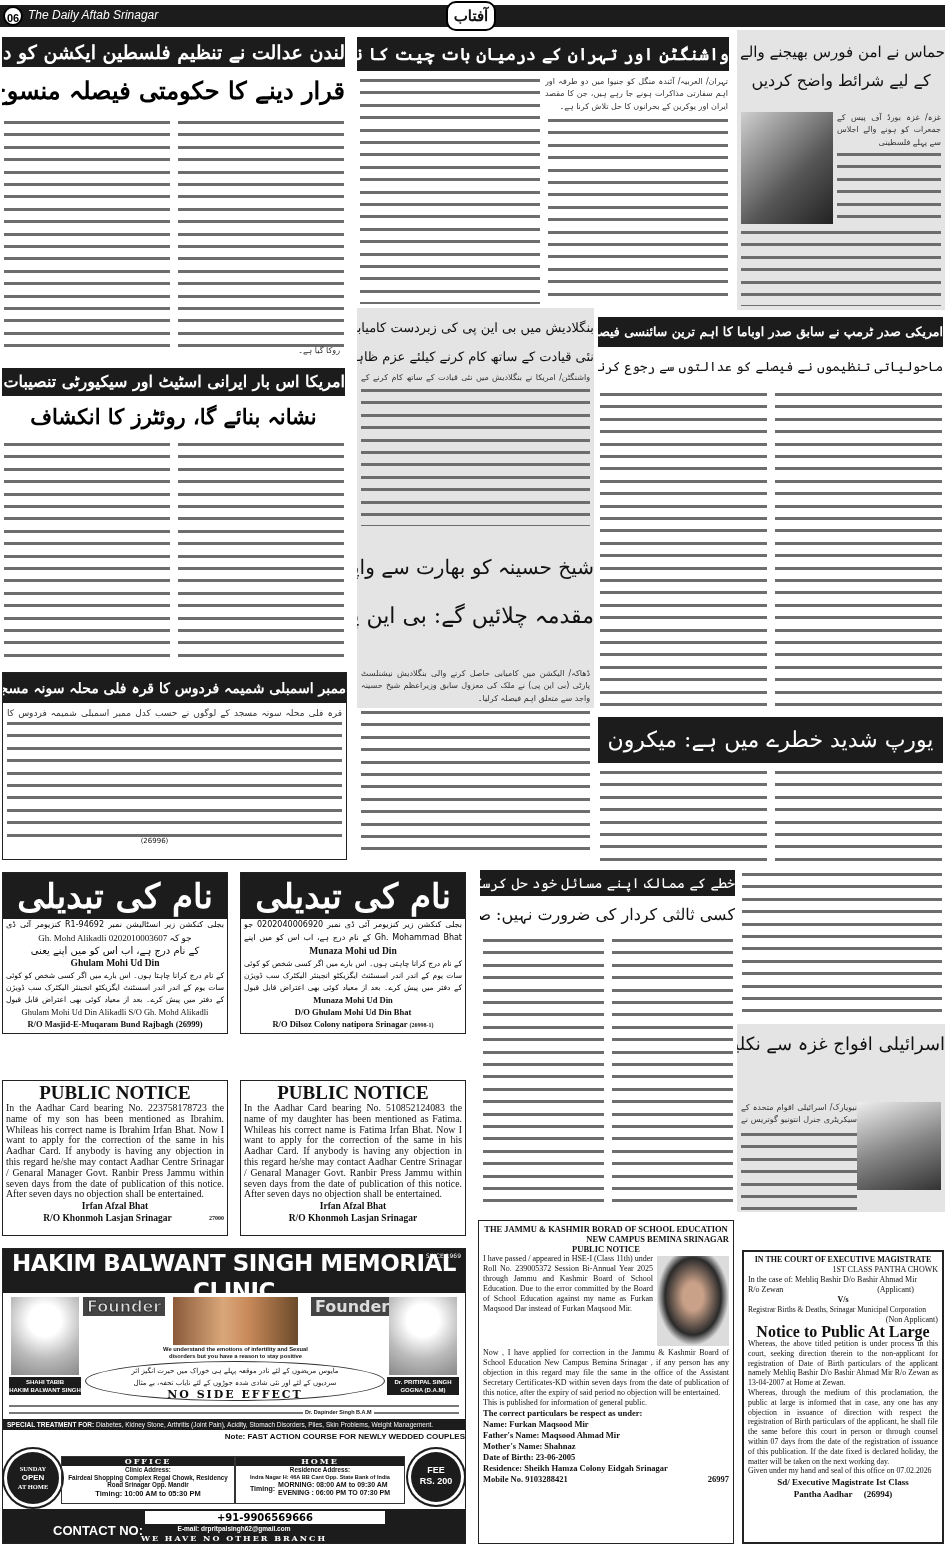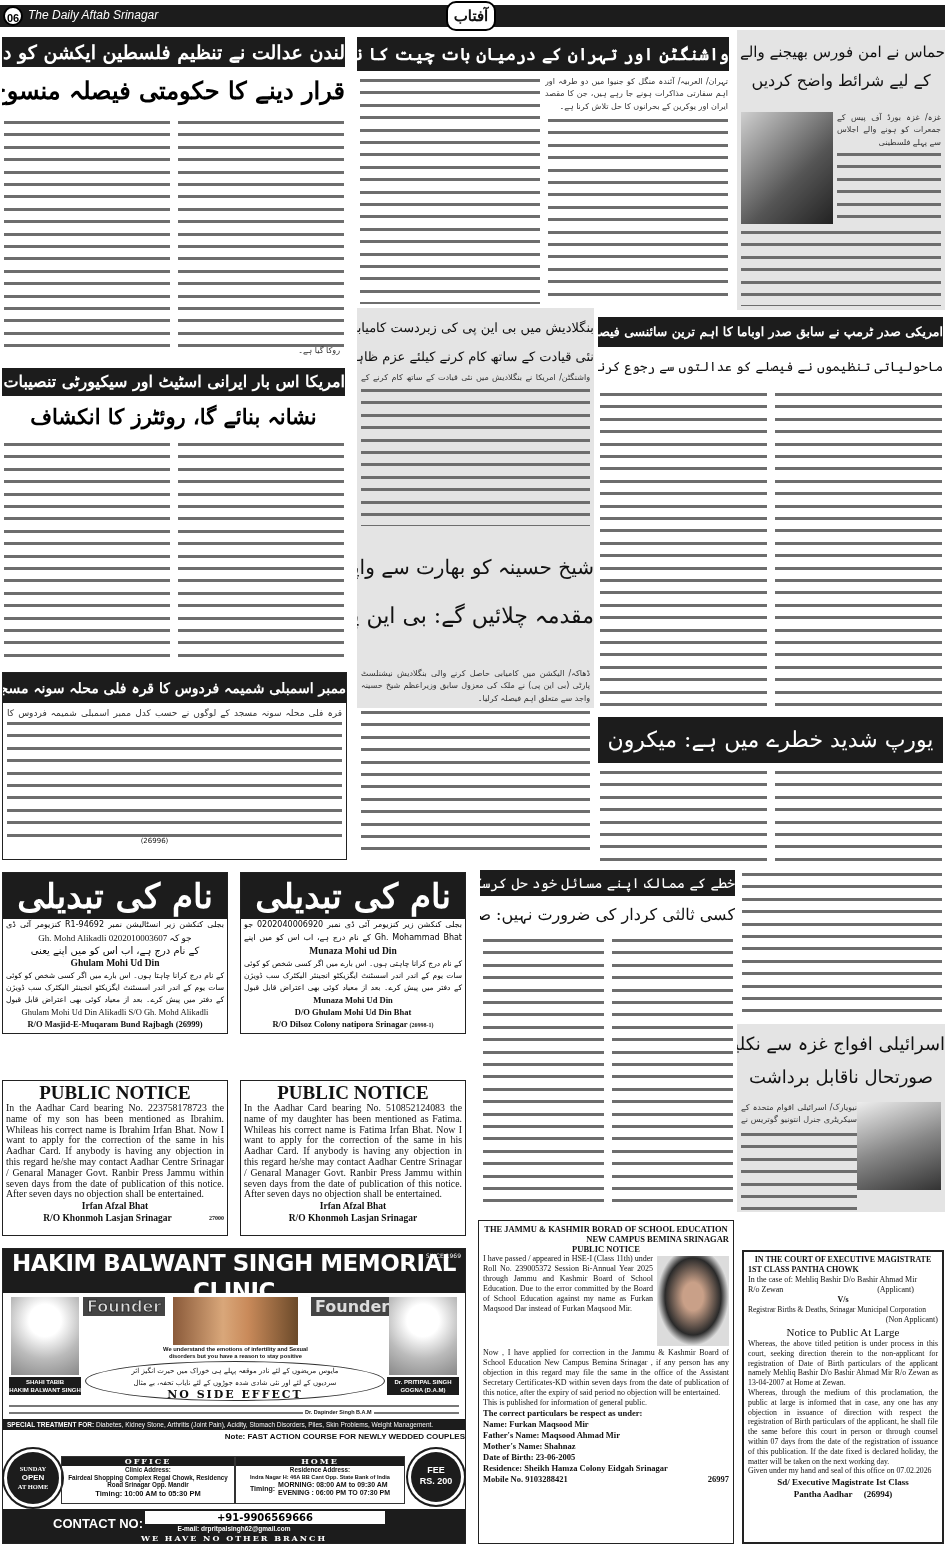--- a/index.html
+++ b/index.html
@@ -92,21 +92,20 @@
 <div class="abs bk hl" style="left:480px;top:870px;width:255px;height:26px;font-size:14px;line-height:26px;font-weight:normal">خطے کے ممالک اپنے مسائل خود حل کرسکتے ہیں</div>
 <div class="abs hl" style="left:480px;top:898px;width:255px;height:34px;font-size:16px;line-height:34px;font-weight:normal">کسی ثالثی کردار کی ضرورت نہیں: صدر ایران</div>
 <div class="abs cols2" style="left:483px;top:936px;width:250px;height:274px">
   <div class="fill"></div>
     <div class="fill"></div>
 </div>
 <div class="abs fill" style="left:742px;top:870px;width:200px;height:150px"></div>
 
 <div class="abs gr" style="left:737px;top:1024px;width:208px;height:188px">
   <div class="hl" style="margin-top:4px;font-size:18px;line-height:32px;font-weight:normal">اسرائیلی افواج غزہ سے نکلیں</div>
-  <div class="hl" style="font-size:18px;line-height:34px;font-weight:normal">صورتحال ناقابل برداشت</div>
   <div class="abs photo" style="right:4px;top:78px;width:84px;height:88px;background:linear-gradient(160deg,#eee,#888 50%,#333)"></div>
   <div class="abs txt" style="left:4px;top:78px;width:116px;height:26px">نیویارک/ اسرائیلی اقوام متحدہ کے سیکریٹری جنرل انتونیو گوتریس نے غزہ اور مغربی کنارے</div>
   <div class="abs" style="left:4px;top:106px;width:116px;height:80px;background:repeating-linear-gradient(180deg,#e4e4e4 0 3px,#6d6d6d 3px 6px,#e4e4e4 6px 12.4px)"></div>
 </div>
 
 <div class="abs box" style="left:2px;top:872px;width:226px;height:162px">
   <div class="bk hl" style="height:46px;font-size:34px;line-height:46px">نام کی تبدیلی</div>
   <div class="txt" style="font-size:8px;padding:0 3px;height:13px;color:#000">بجلی کنکشن زیر انسٹالیشن نمبر 94692-R1 کنزیومر آئی ڈی نمبر</div>
   <div class="en ctr" style="font-size:9px;height:13px">Gh. Mohd Alikadli جو کہ 0202010003607</div>
   <div class="txt" style="text-align:center;font-size:10px;height:12px;color:#000">کے نام درج ہے، اب اس کو میں اپنے یعنی</div>
@@ -197,21 +196,21 @@
           <div>MORNING: 08:00 AM to 09:30 AM</div>
           <div>EVENING  : 06:00 PM TO 07:30 PM</div>
         </span>
     </div>
   </div>
   <div class="abs" style="left:408px;top:203px;width:50px;height:50px;border-radius:50%;background:#1c1c1c;color:#fff;text-align:center;font:bold 9px 'Liberation Sans',sans-serif;padding-top:13px;line-height:11px;box-shadow:0 0 0 3px #fff,0 0 0 5px #1c1c1c">
     <div>FEE</div>
       <div>RS. 200</div>
   </div>
   <div class="abs bk" style="left:0;top:260px;width:462px;height:34px">
-    <div class="abs" style="left:50px;top:7px;font:bold 13px 'Liberation Sans',sans-serif">CONTACT NO:</div>
+    <div class="abs" style="left:50px;top:14px;font:bold 13px 'Liberation Sans',sans-serif">CONTACT NO:</div>
     <div class="abs" style="left:142px;top:2px;width:240px;height:13px;background:#fff;color:#000;font:bold 10px 'DejaVu Sans',sans-serif;text-align:center;line-height:13px">+91-9906569666</div>
     <div class="abs" style="left:0;top:16px;width:462px;text-align:center;font:bold 6.5px 'Liberation Sans',sans-serif">E-mail: drpritpalsingh62@gmail.com</div>
     <div class="abs" style="left:0;top:24px;width:462px;text-align:center;font:bold 8px 'DejaVu Serif',serif;letter-spacing:2px">WE HAVE NO OTHER BRANCH</div>
   </div>
 </div>
 
 <div class="abs box" style="left:478px;top:1220px;width:256px;height:324px;padding:3px 4px;font-family:'Liberation Serif',serif">
   <div style="text-align:center;font-weight:bold;font-size:8.5px;line-height:10px">THE JAMMU &amp; KASHMIR BORAD OF SCHOOL EDUCATION</div>
   <div style="text-align:right;font-weight:bold;font-size:8.5px;line-height:10px">NEW CAMPUS BEMINA SRINAGAR</div>
   <div style="text-align:center;font-weight:bold;font-size:8.5px;line-height:10px">PUBLIC NOTICE</div>
@@ -223,25 +222,25 @@
   <div style="font-weight:bold;font-size:8.5px;line-height:11px">Name: Furkan Maqsood Mir</div>
   <div style="font-weight:bold;font-size:8.5px;line-height:11px">Father's Name: Maqsood Ahmad Mir</div>
   <div style="font-weight:bold;font-size:8.5px;line-height:11px">Mother's Name: Shahnaz</div>
   <div style="font-weight:bold;font-size:8.5px;line-height:11px">Date of Birth: 23-06-2005</div>
   <div style="font-weight:bold;font-size:8.5px;line-height:11px">Residence: Sheikh Hamza Colony Eidgah Srinagar</div>
   <div style="font-weight:bold;font-size:8.5px;line-height:11px"><span>Mobile No. 9103288421</span><span style="float:right">26997</span></div>
 </div>
 
 <div class="abs box" style="left:742px;top:1250px;width:202px;height:294px;padding:3px 4px;font-family:'Liberation Serif',serif;font-size:8px;line-height:10px;border-width:2px">
   <div style="text-align:center;font-weight:bold">IN THE COURT OF EXECUTIVE MAGISTRATE</div>
-  <div style="text-align:left;font-weight:bold">1ST CLASS PANTHA CHOWK</div>
+  <div style="text-align:right;font-weight:normal">1ST CLASS PANTHA CHOWK</div>
   <div>In the case of: Mehliq Bashir D/o Bashir Ahmad Mir</div>
   <div><span>R/o Zewan</span><span style="float:right;margin-right:24px">(Applicant)</span></div>
   <div style="text-align:center;font-weight:bold">V/s</div>
   <div style="font-size:7.5px">Registrar Births &amp; Deaths, Srinagar Municipal Corporation</div>
   <div style="text-align:right">(Non Applicant)</div>
-  <div style="text-align:center;font-weight:normal;font-size:11px;line-height:14px">Notice to Public At Large</div>
+  <div style="text-align:center;font-weight:bold;font-size:16px;line-height:14px">Notice to Public At Large</div>
   <div class="en" style="font-size:7.8px;line-height:9.8px">Whereas, the above titled petition is under process in this court, seeking direction therein to the non-applicant for registration of Date of Birth particulars of the applicant namely Mehliq Bashir D/o Bashir Ahmad Mir R/o Zewan as 13-04-2007 at Home at Zewan.</div>
   <div class="en" style="font-size:7.8px;line-height:9.8px">Whereas, through the medium of this proclamation, the public at large is informed that in case, any one has any objection in issuance of direction with respect the registration of Birth particulars of the applicant, he shall file the same before this court in person or through counsel within 07 days from the date of the registration of issuance of this publication. If the date fixed is declared holiday, the matter will be taken on the next working day.</div>
   <div style="font-size:7.8px">Given under my hand and seal of this office on 07.02.2026</div>
   <div style="text-align:center;font-weight:bold;font-size:9px;line-height:12px">Sd/ Executive Magistrate Ist Class</div>
   <div style="text-align:center;font-weight:bold;font-size:9px;line-height:12px"><span>Pantha Aadhar</span>&nbsp;&nbsp;&nbsp;&nbsp;&nbsp;<span>(26994)</span></div>
 </div>
 
 </body></html>

